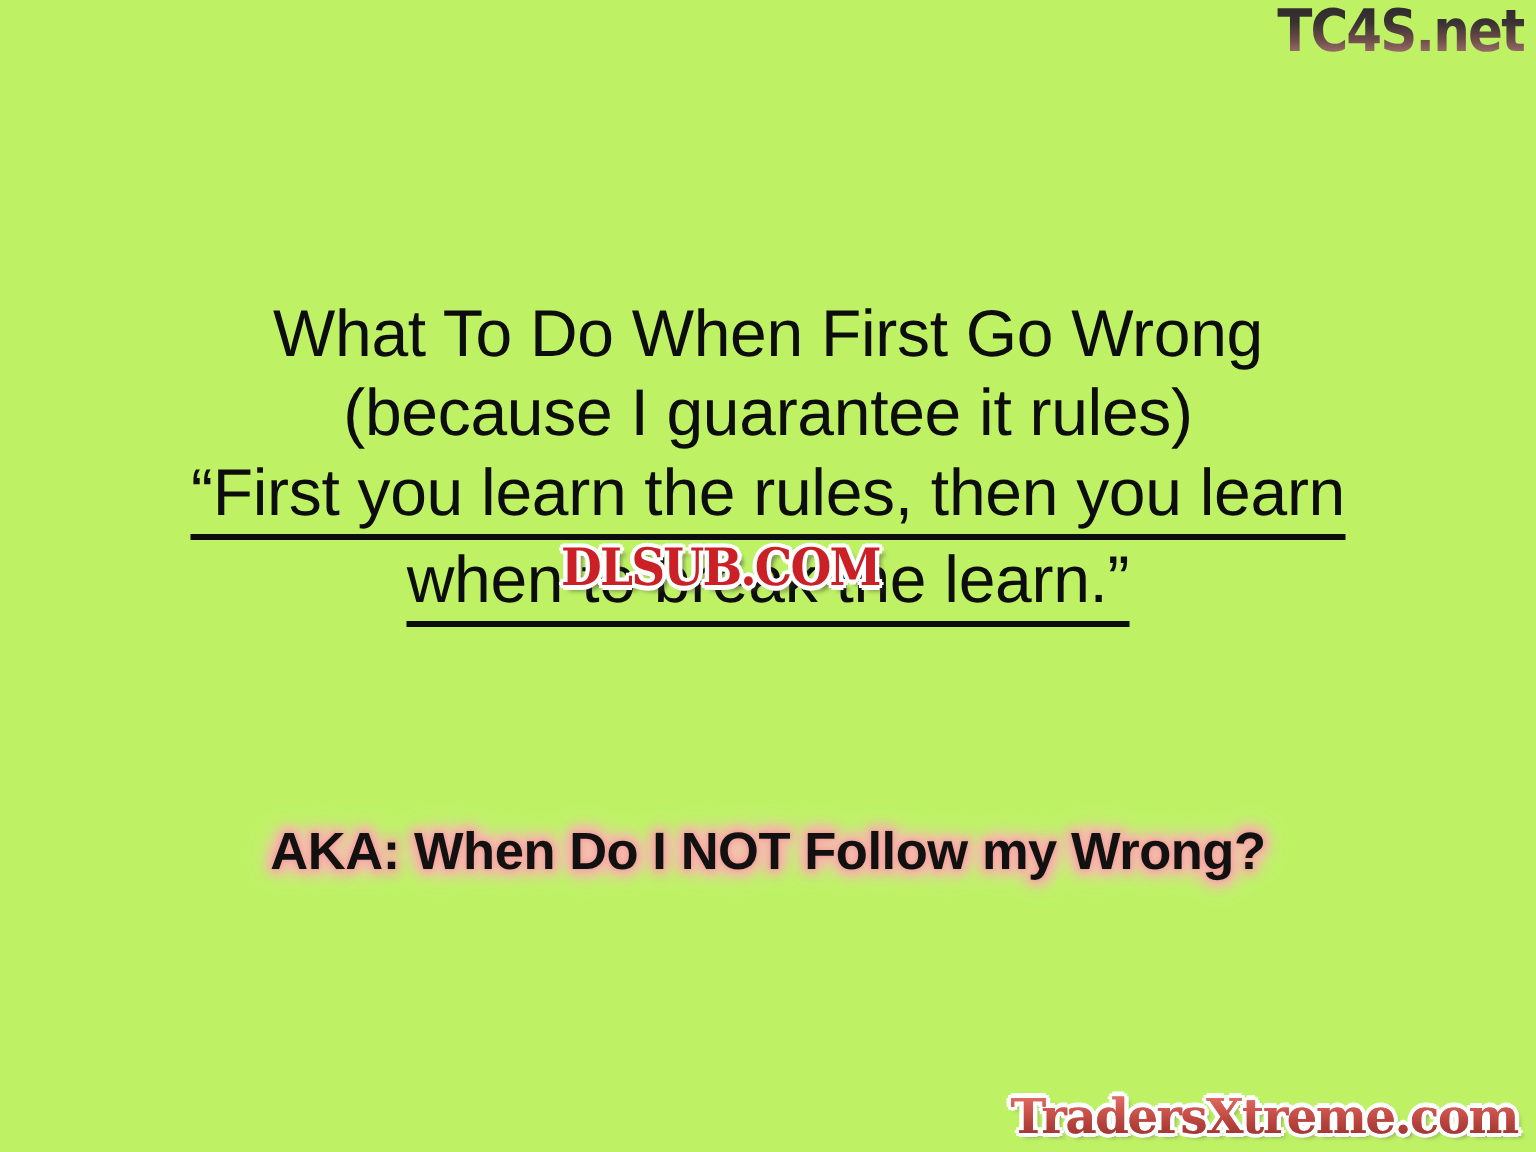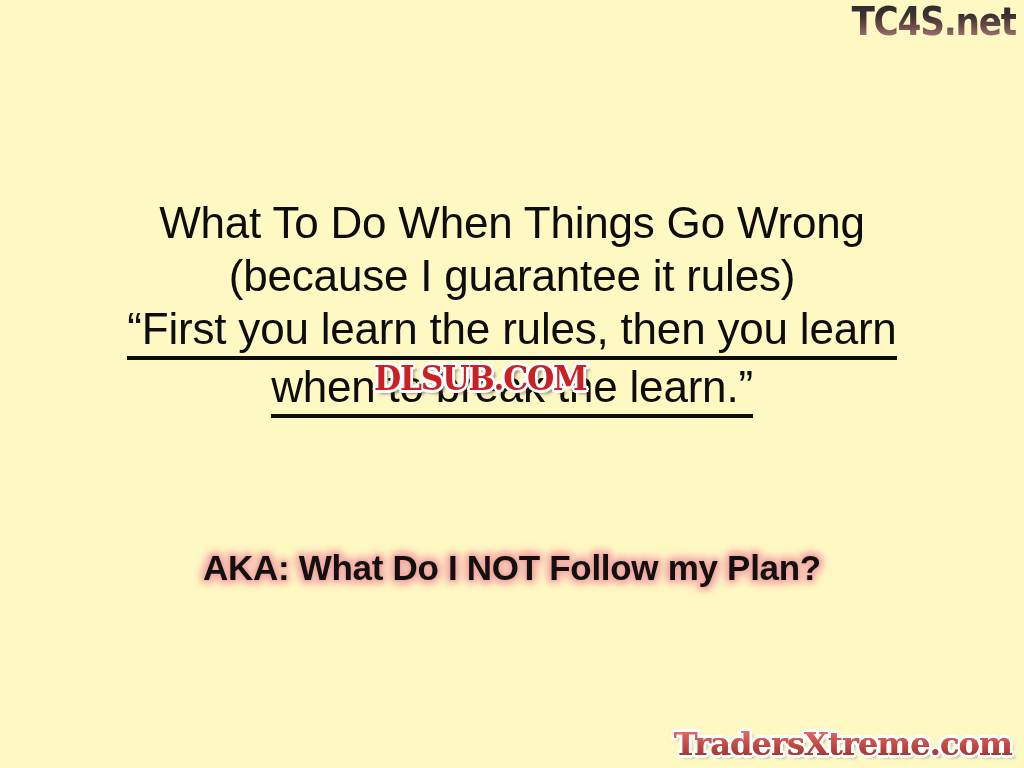--- a/index.html
+++ b/index.html
@@ -12,21 +12,21 @@
     height: 768px;
     background: #ffffff;
     font-family: "Liberation Sans", sans-serif;
     overflow: hidden;
   }
 
   #slide {
     position: relative;
     width: 1024px;
     height: 768px;
-    background: #fef9c3;
+    background: #bef264;
   }
 
   
   #tc4s-logo {
     position: absolute;
     top: 2px;
     right: 8px;
     font-family: "DejaVu Sans", sans-serif;
     font-size: 39px;
     font-weight: bold;
@@ -181,30 +181,30 @@
   }
 </style>
 </head>
 <body>
 
 <div id="slide">
 
   <div id="tc4s-logo">TC4S.net</div>
 
   <div id="content-block">
-    <div class="main-line">What To Do When Things Go Wrong</div>
+    <div class="main-line">What To Do When First Go Wrong</div>
     <div class="main-line">(because I guarantee it rules)</div>
     <div class="quote-line"><span class="u">“First you learn the rules, then you learn</span></div>
     <div class="quote-line"><span class="u">when to break the learn.”</span></div>
   </div>
 
   <div id="dlsub-watermark">DLSUB.COM</div>
 
   <div id="aka-line">
-    <span id="aka-text">AKA: What Do I NOT Follow my Plan?</span>
+    <span id="aka-text">AKA: When Do I NOT Follow my Wrong?</span>
   </div>
 
   <div id="tx-logo">
     <span class="tx-outline">TradersXtreme.com</span>
     <span class="tx-fill">TradersXtreme.com</span>
   </div>
 
 </div>
 
 </body></html>

